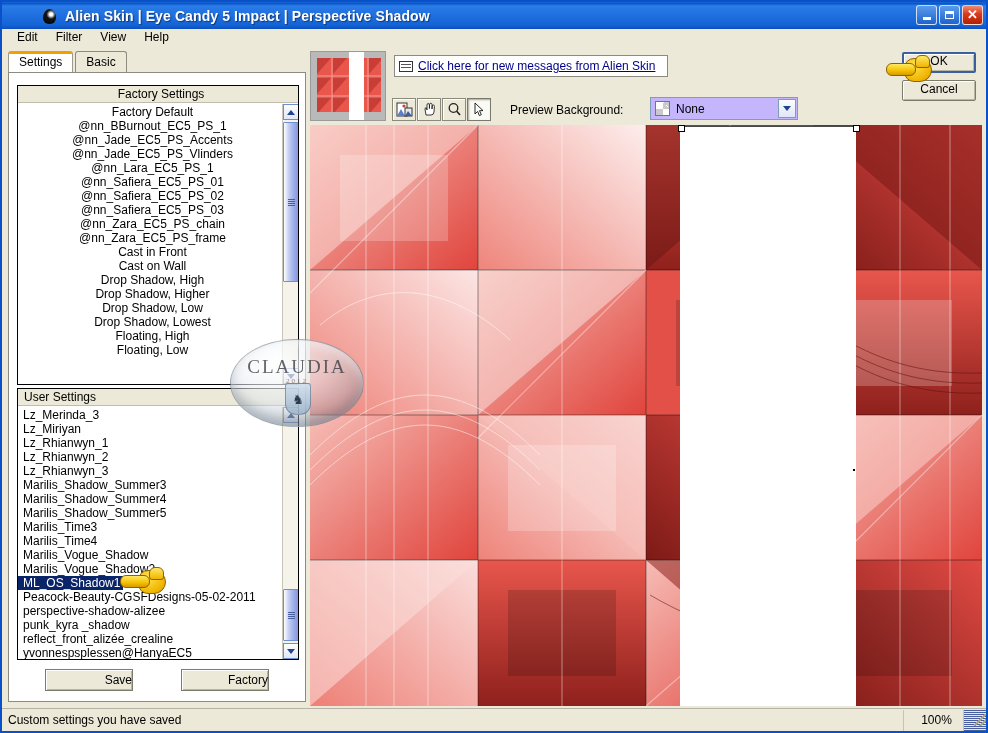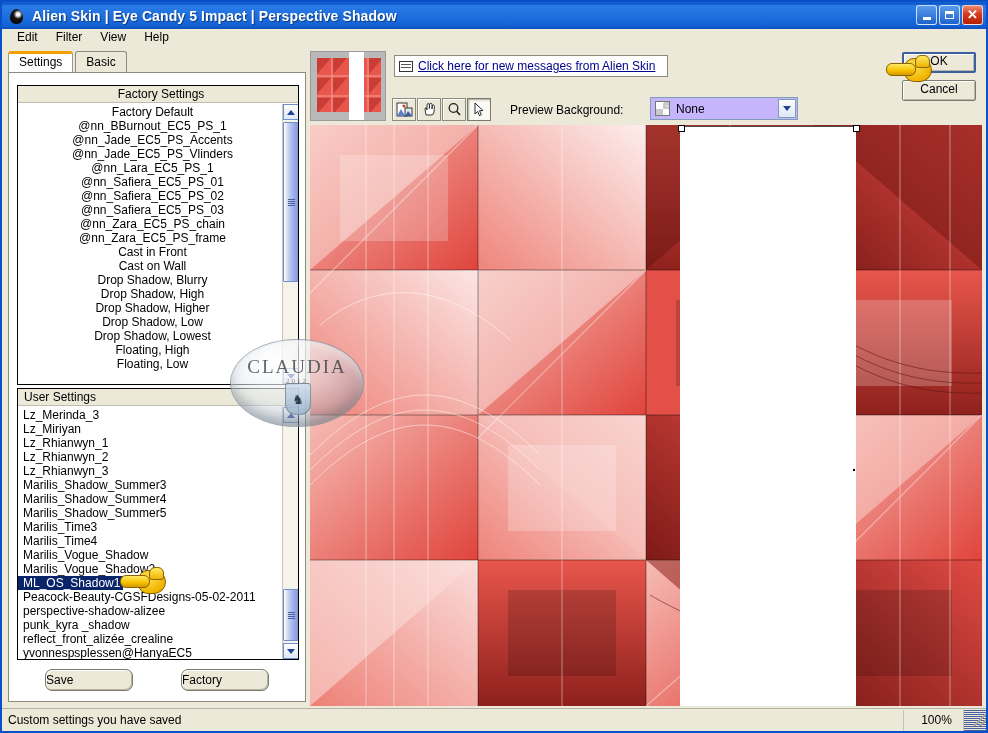--- a/index.html
+++ b/index.html
@@ -17,20 +17,21 @@
     background:#ece9d8;
     overflow:hidden;
   }
 
   
   .titlebar{
     position:absolute;left:0;top:0;width:984px;height:27px;
     background:linear-gradient(to bottom,#1868d6 0%,#0b55c8 6%,#2a7ce8 14%,#1f6fdf 50%,#1363d6 86%,#0d4fbd 100%);
     display:flex;align-items:center;
     box-sizing:border-box;
+    padding-left:33px;
   }
   .tb-icon{
     width:22px;height:20px;margin-left:4px;margin-right:4px;
     position:relative;flex:0 0 auto;
   }
   .tb-icon .head{
     position:absolute;left:4px;top:3px;width:13px;height:15px;
     background:radial-gradient(circle at 62% 36%,#ffffff 0%,#ffffff 12%,#151515 36%,#000 100%);
     border-radius:50% 50% 45% 45%/60% 60% 40% 40%;
   }
@@ -125,21 +126,21 @@
     background:linear-gradient(to right,#ffffff,#c3cdf0 35%,#9daee8 70%,#8497dd);
     border:1px solid #6c8fcf;box-sizing:border-box;border-radius:1px;
     display:flex;align-items:center;justify-content:center;
   }
   .grip{width:7px;height:7px;
     background:repeating-linear-gradient(to bottom,#4a5f9e 0 1px,transparent 1px 2px);}
 
   .leftbtns{position:absolute;left:0;right:0;bottom:10px;display:flex;justify-content:center;gap:48px;}
   .btn{
     font-size:12px;background:#ece9d8;border:1px solid #7b7b6e;
-    border-radius:7px;padding:3px 0;text-align:left;width:86px;
+    border-radius:0;padding:3px 0;text-align:right;width:86px;
     box-shadow:inset 1px 1px 0 #fff,inset -1px -1px 0 #b9b6a8;color:#000;
   }
 
   
   .thumb{
     position:absolute;left:308px;top:49px;width:76px;height:70px;
     background:#b9b9b9;border:1px solid #9a9a9a;box-sizing:border-box;overflow:hidden;
   }
   .thumb-inner{position:absolute;left:6px;top:6px;right:4px;bottom:8px;overflow:hidden;}
   .thumb-white{position:absolute;left:52%;top:0;width:19%;height:100%;background:#fff;}
@@ -318,21 +319,20 @@
           <div class="lb-item">@nn_Jade_EC5_PS_Accents</div>
           <div class="lb-item">@nn_Jade_EC5_PS_Vlinders</div>
           <div class="lb-item">@nn_Lara_EC5_PS_1</div>
           <div class="lb-item">@nn_Safiera_EC5_PS_01</div>
           <div class="lb-item">@nn_Safiera_EC5_PS_02</div>
           <div class="lb-item">@nn_Safiera_EC5_PS_03</div>
           <div class="lb-item">@nn_Zara_EC5_PS_chain</div>
           <div class="lb-item">@nn_Zara_EC5_PS_frame</div>
           <div class="lb-item">Cast in Front</div>
           <div class="lb-item">Cast on Wall</div>
-          <div class="lb-item">Drop Shadow, Blurry</div>
           <div class="lb-item">Drop Shadow, High</div>
           <div class="lb-item">Drop Shadow, Higher</div>
           <div class="lb-item">Drop Shadow, Low</div>
           <div class="lb-item">Drop Shadow, Lowest</div>
           <div class="lb-item">Floating, High</div>
           <div class="lb-item">Floating, Low</div>
         </div>
       <div class="sb">
         <div class="sb-track"></div>
         <div class="sb-btn up">

